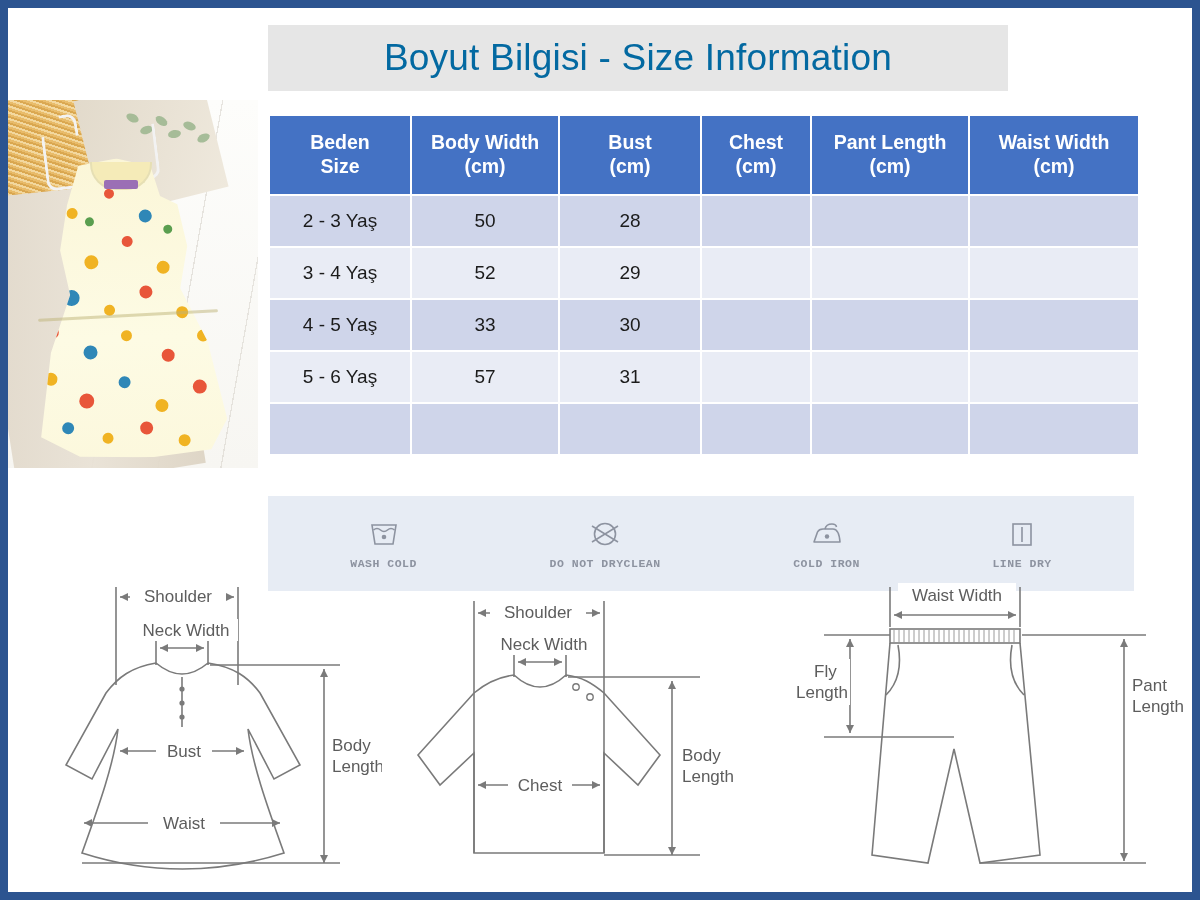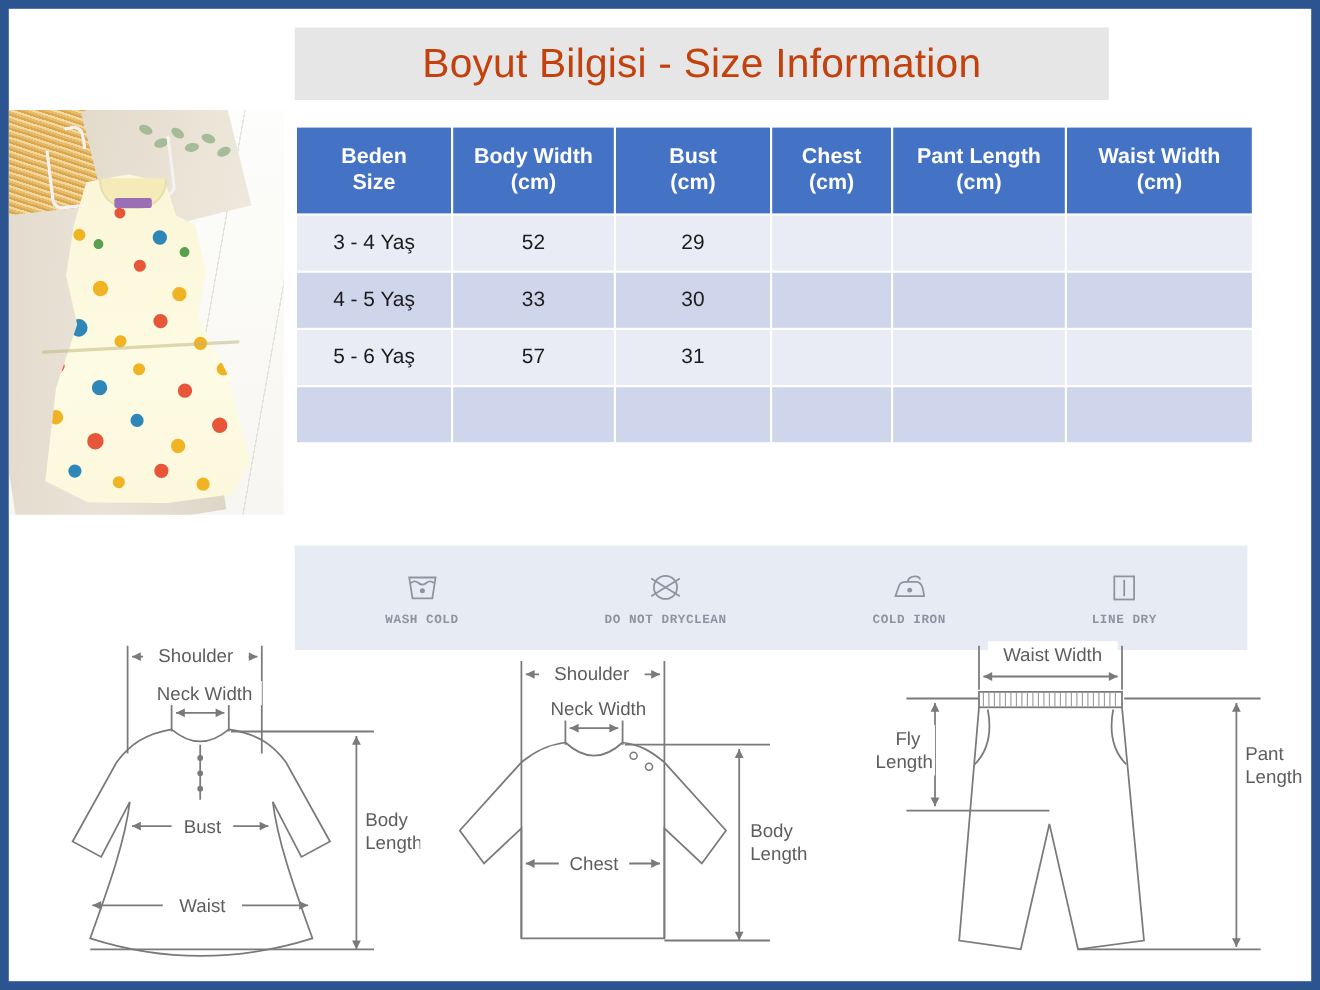--- a/index.html
+++ b/index.html
@@ -29,21 +29,21 @@
     width: 740px;
     height: 66px;
     background: #e6e6e6;
     display: flex;
     align-items: center;
     justify-content: center;
   }
   .title-text {
     font-size: 37px;
     font-weight: 400;
-    color: #c2410c;
+    color: #0369a1;
     letter-spacing: 0.2px;
     white-space: nowrap;
   }
 
   
   .photo {
     position: absolute;
     left: 0px;
     top: 92px;
     width: 250px;
@@ -347,20 +347,28 @@
           <div>Pant Length</div>
           <div>(cm)</div>
         </th>
         <th>
           <div>Waist Width</div>
           <div>(cm)</div>
         </th>
       </tr>
     </thead>
     <tbody>
+      <tr class="odd">
+        <td>2 - 3 Yaş</td>
+        <td>50</td>
+        <td>28</td>
+        <td></td>
+        <td></td>
+        <td></td>
+      </tr>
       <tr class="even">
         <td>3 - 4 Yaş</td>
         <td>52</td>
         <td>29</td>
         <td></td>
         <td></td>
         <td></td>
       </tr>
       <tr class="odd">
         <td>4 - 5 Yaş</td>

